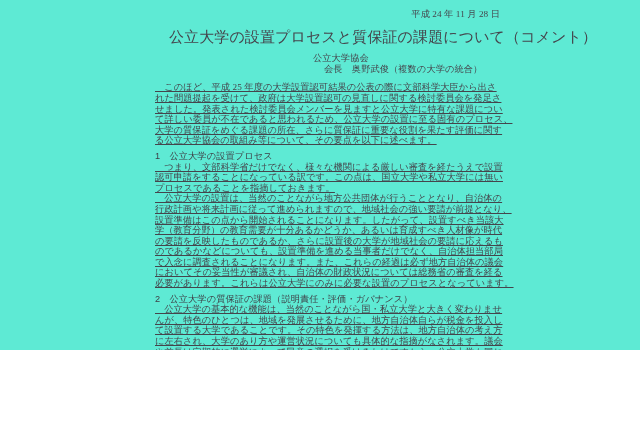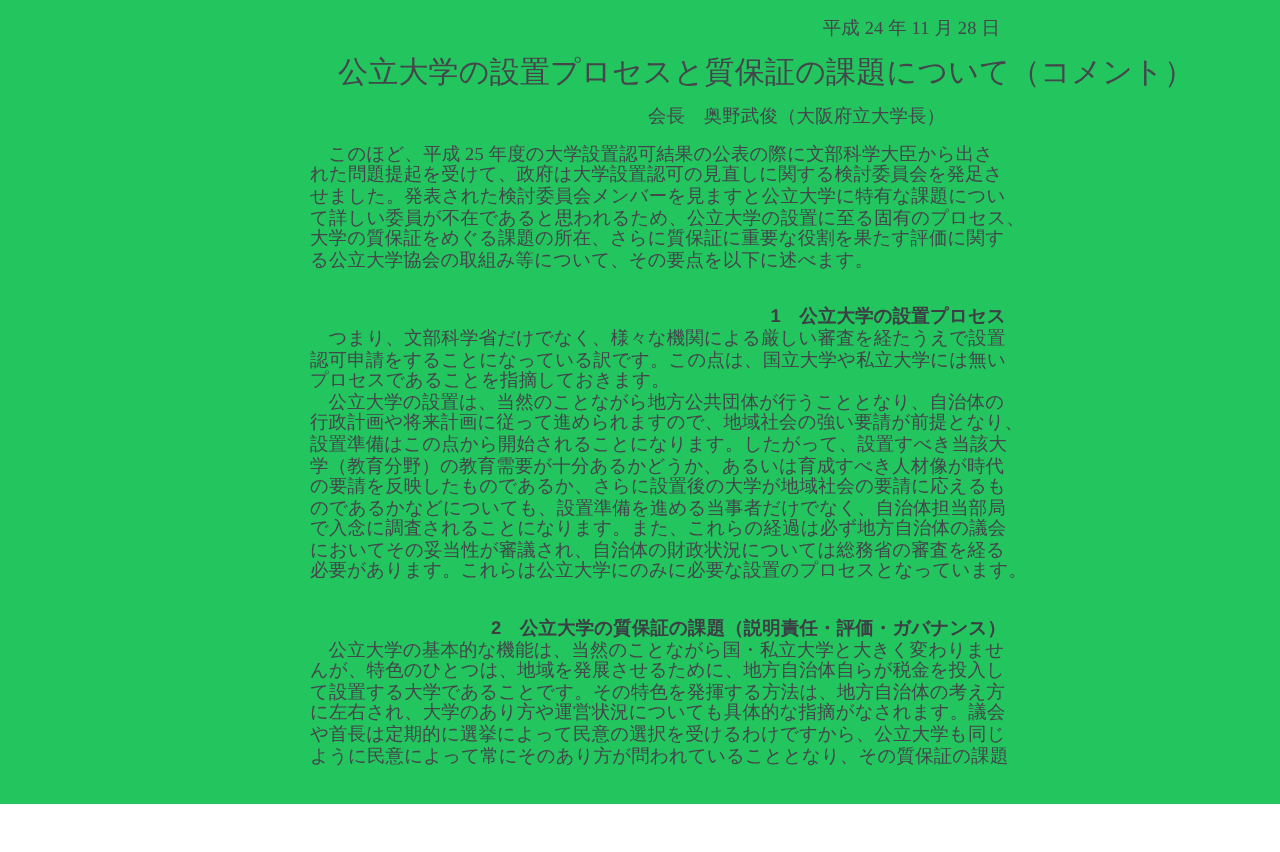--- a/index.html
+++ b/index.html
@@ -3,22 +3,22 @@
 <meta charset="utf-8">
 <style>
   html, body { margin: 0; padding: 0; }
   body {
     width: 640px; height: 426px;
     background: #ffffff;
     font-family: "Liberation Serif", "DejaVu Serif", serif;
   }
   .page {
     position: relative;
-    width: 640px; height: 402px;
-    background: #22c55e;
+    width: 640px; height: 350px;
+    background: #5eead4;
     overflow: hidden;
   }
   .content {
     position: absolute;
     left: 155px; top: 9px;
     width: 348px;
     color: #45454c;
     font-size: 9.2px;
     line-height: 10.6px;
     letter-spacing: 0.1px;
@@ -35,30 +35,30 @@
     font-size: 15px;
     font-weight: normal;
     white-space: pre;
   }
   .author-block { margin-top: 11px; }
   .org-line  { margin-left: 158px; white-space: pre; }
   .name-line { margin-left: 169px; white-space: pre; }
   .para {
     margin: 0;
     white-space: pre;
+    text-decoration: underline;
   }
   .intro-para { margin-top: 8px; }
   .section-heading {
-    margin: 18px 0 0 0;
+    margin: 5px 0 0 0;
     font-family: "Liberation Sans", "DejaVu Sans", sans-serif;
     font-size: 9.2px;
-    font-weight: bold;
+    font-weight: normal;
     color: #3e3e45;
     white-space: pre;
-    text-align: right;
   }
   .page-number {
     position: absolute;
     top: 407px; left: 155px;
     width: 348px;
     text-align: center;
     color: #45454c;
     font-size: 9.2px;
   }
 </style>
@@ -66,21 +66,22 @@
 <body>
 
 <div class="page">
   <div class="content">
 
     <div class="doc-date">平成 24 年 11 月 28 日</div>
 
     <h1 class="doc-title">公立大学の設置プロセスと質保証の課題について（コメント）</h1>
 
     <div class="author-block">
-      <div class="name-line">会長　奥野武俊（大阪府立大学長）</div>
+      <div class="org-line">公立大学協会</div>
+      <div class="name-line">会長　奥野武俊（複数の大学の統合）</div>
     </div>
 
     <p class="para intro-para">　このほど、平成 25 年度の大学設置認可結果の公表の際に文部科学大臣から出さ
 れた問題提起を受けて、政府は大学設置認可の見直しに関する検討委員会を発足さ
 せました。発表された検討委員会メンバーを見ますと公立大学に特有な課題につい
 て詳しい委員が不在であると思われるため、公立大学の設置に至る固有のプロセス、
 大学の質保証をめぐる課題の所在、さらに質保証に重要な役割を果たす評価に関す
 る公立大学協会の取組み等について、その要点を以下に述べます。</p>
 
     <h2 class="section-heading">1　公立大学の設置プロセス</h2>

